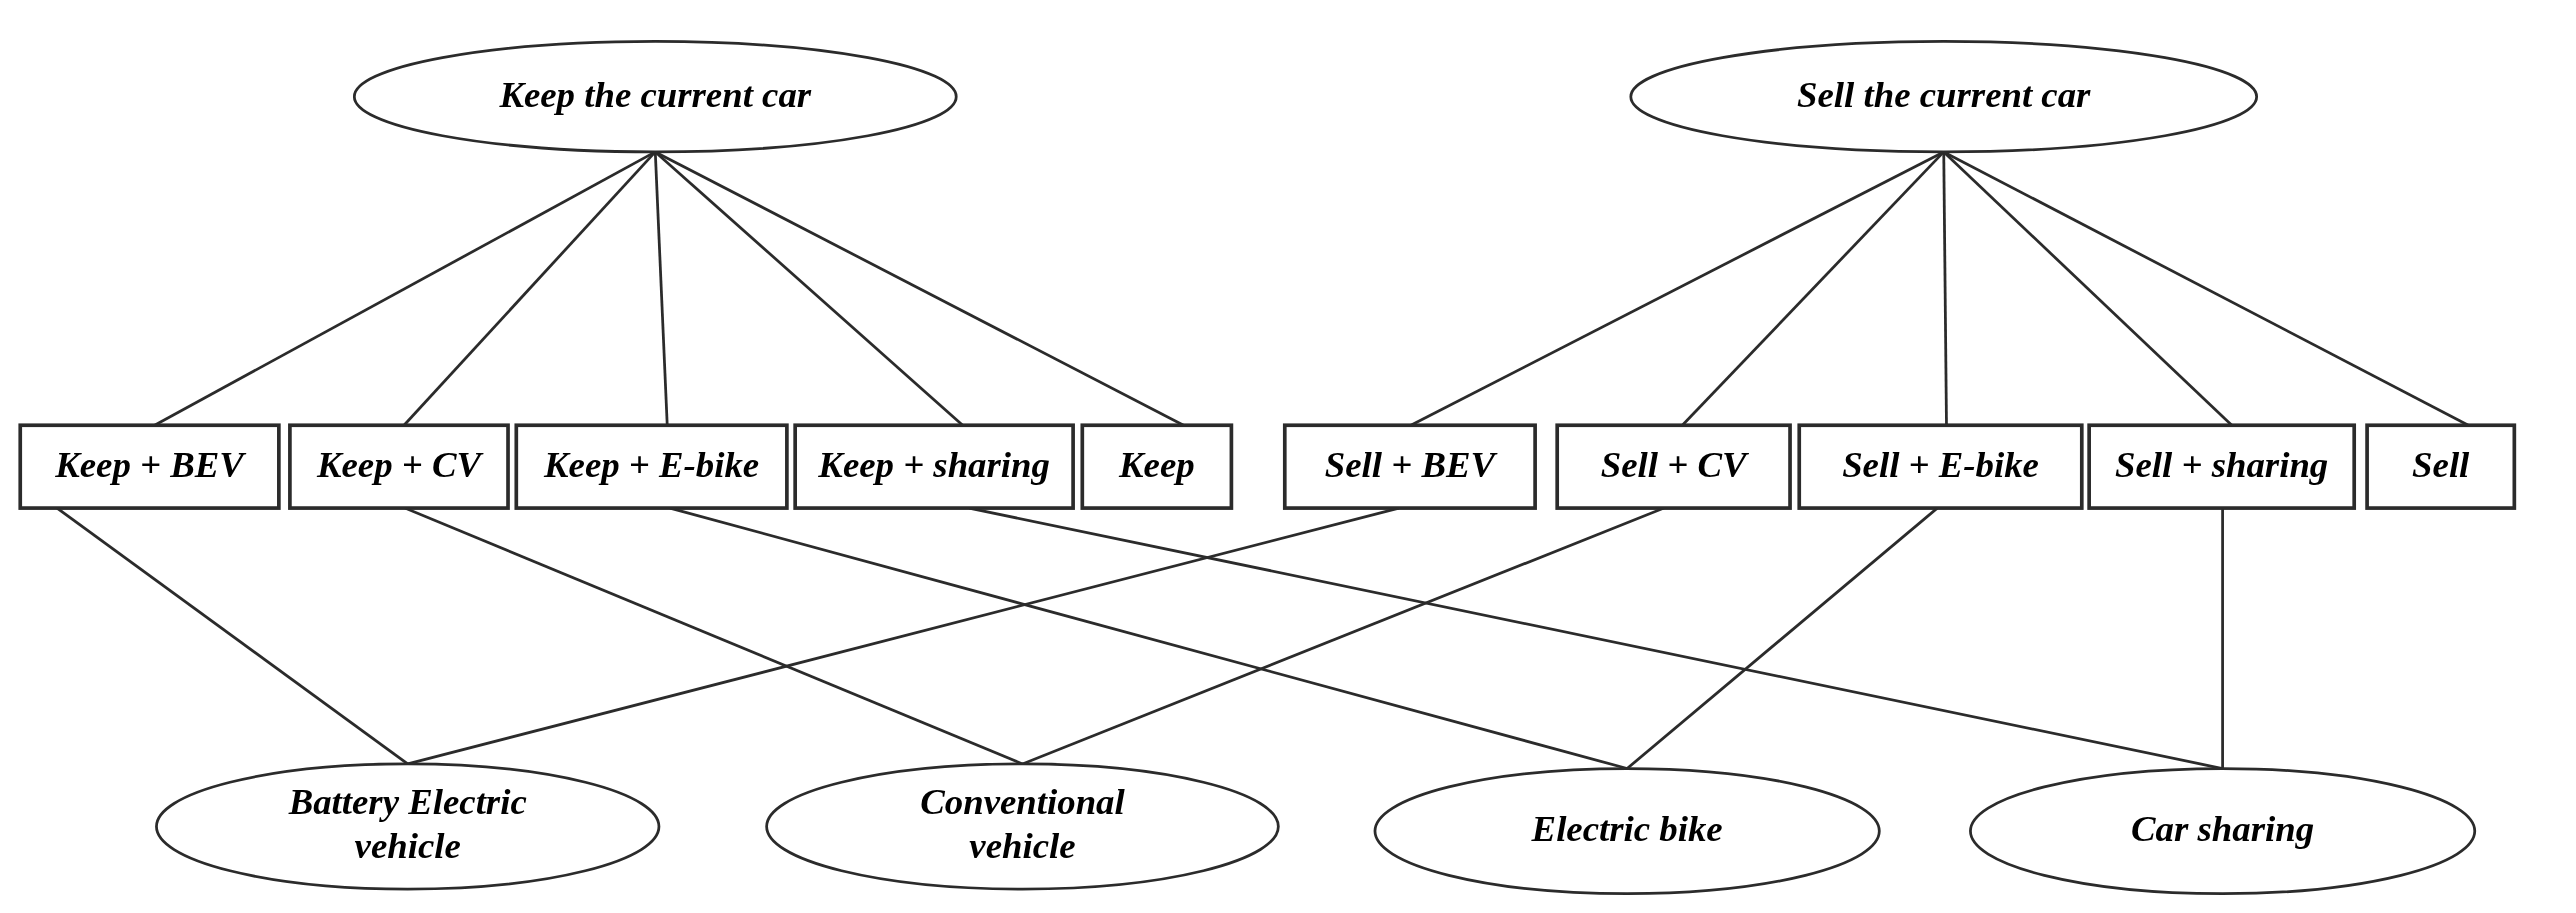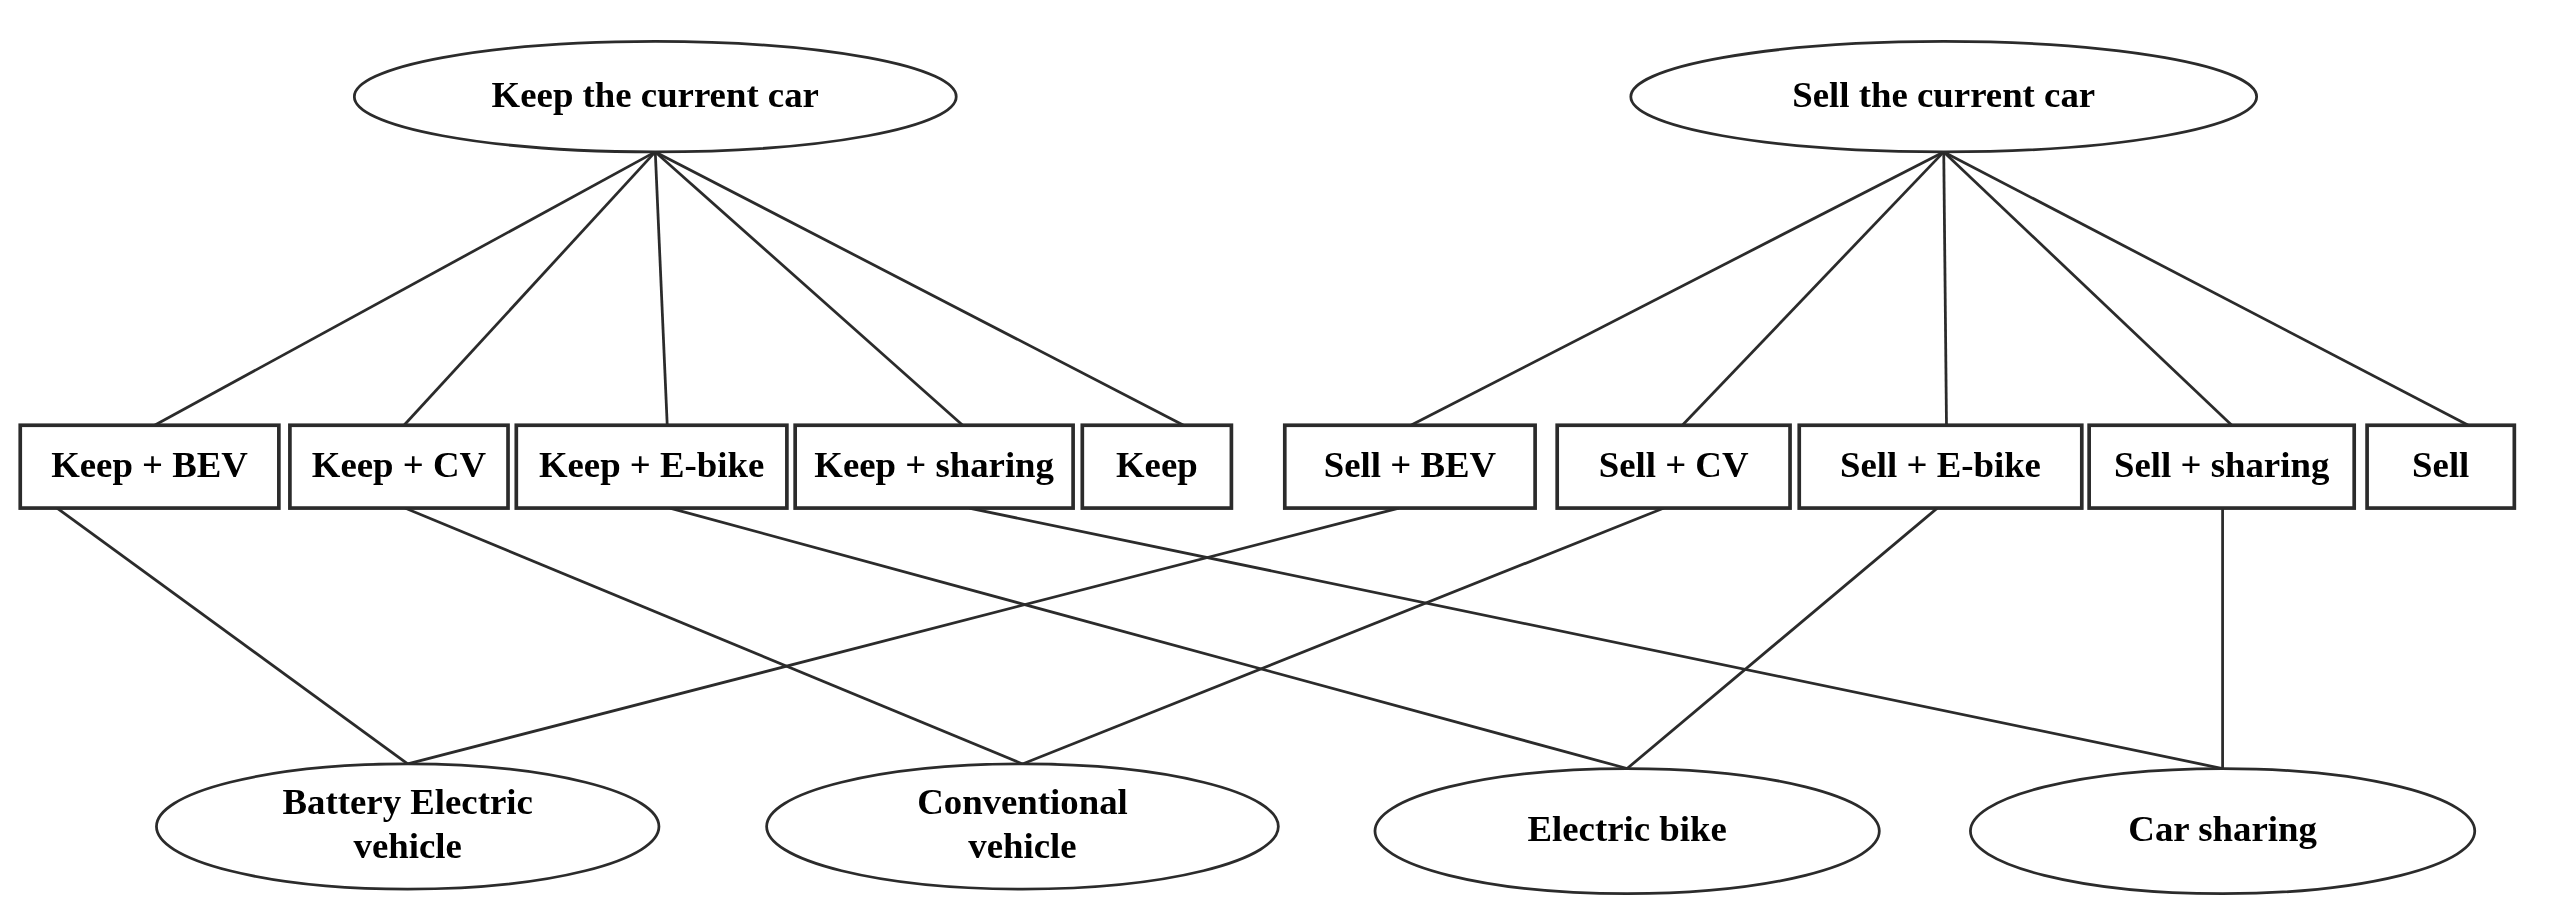--- a/index.html
+++ b/index.html
@@ -2,20 +2,21 @@
 <html style="font-size:14.7px"><head>
 <meta charset="utf-8">
 <style>
   html,body{margin:0;padding:0;background:#ffffff;}
   #page{
     position:relative;
     width:2576px;height:914px;
     background:#ffffff;
     font-family:"Liberation Serif", serif;
     overflow:hidden;
+    font-style:italic;
   }
   #diagram{position:absolute;left:0;top:0;width:2576px;height:914px;display:block;}
   .shape-stroke{fill:#ffffff;stroke:#2b2b2b;stroke-width:3;}
   .box-stroke{fill:#ffffff;stroke:#2b2b2b;stroke-width:4;}
   .edge{stroke:#2b2b2b;stroke-width:3;fill:none;stroke-linecap:butt;}
   .node-label{
     font-family:"Liberation Serif", serif;
     font-weight:bold;
     fill:#000000;
     text-anchor:middle;

